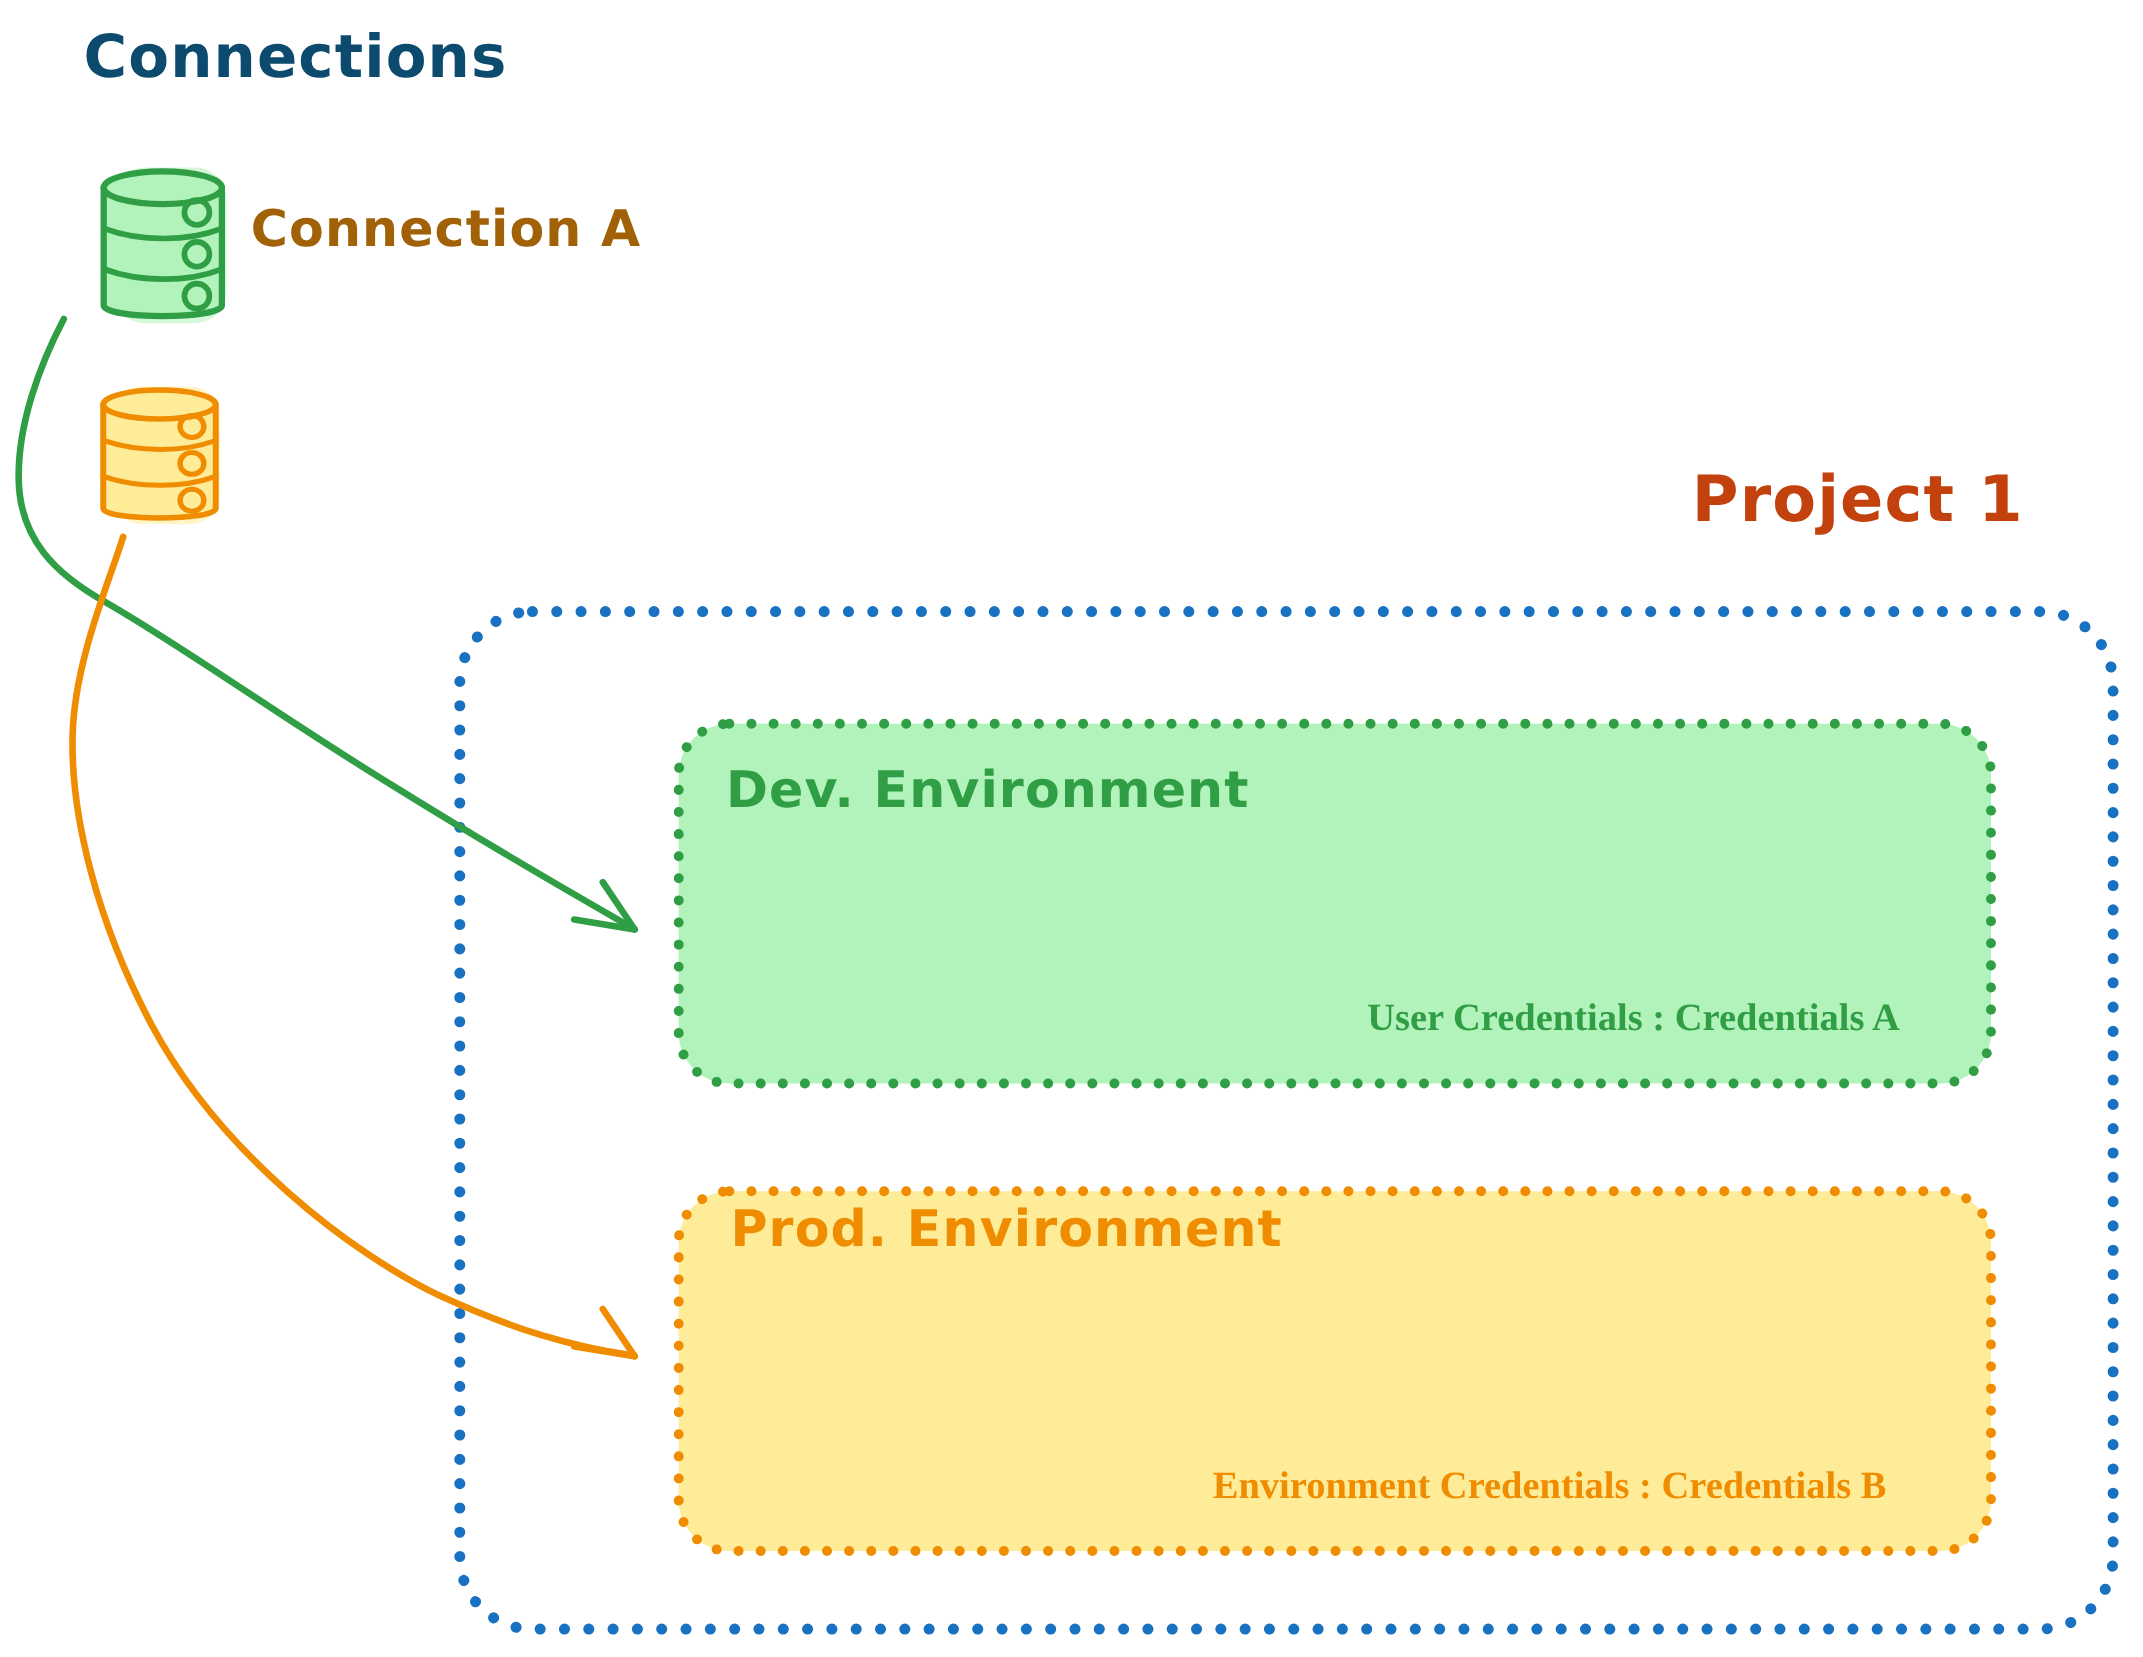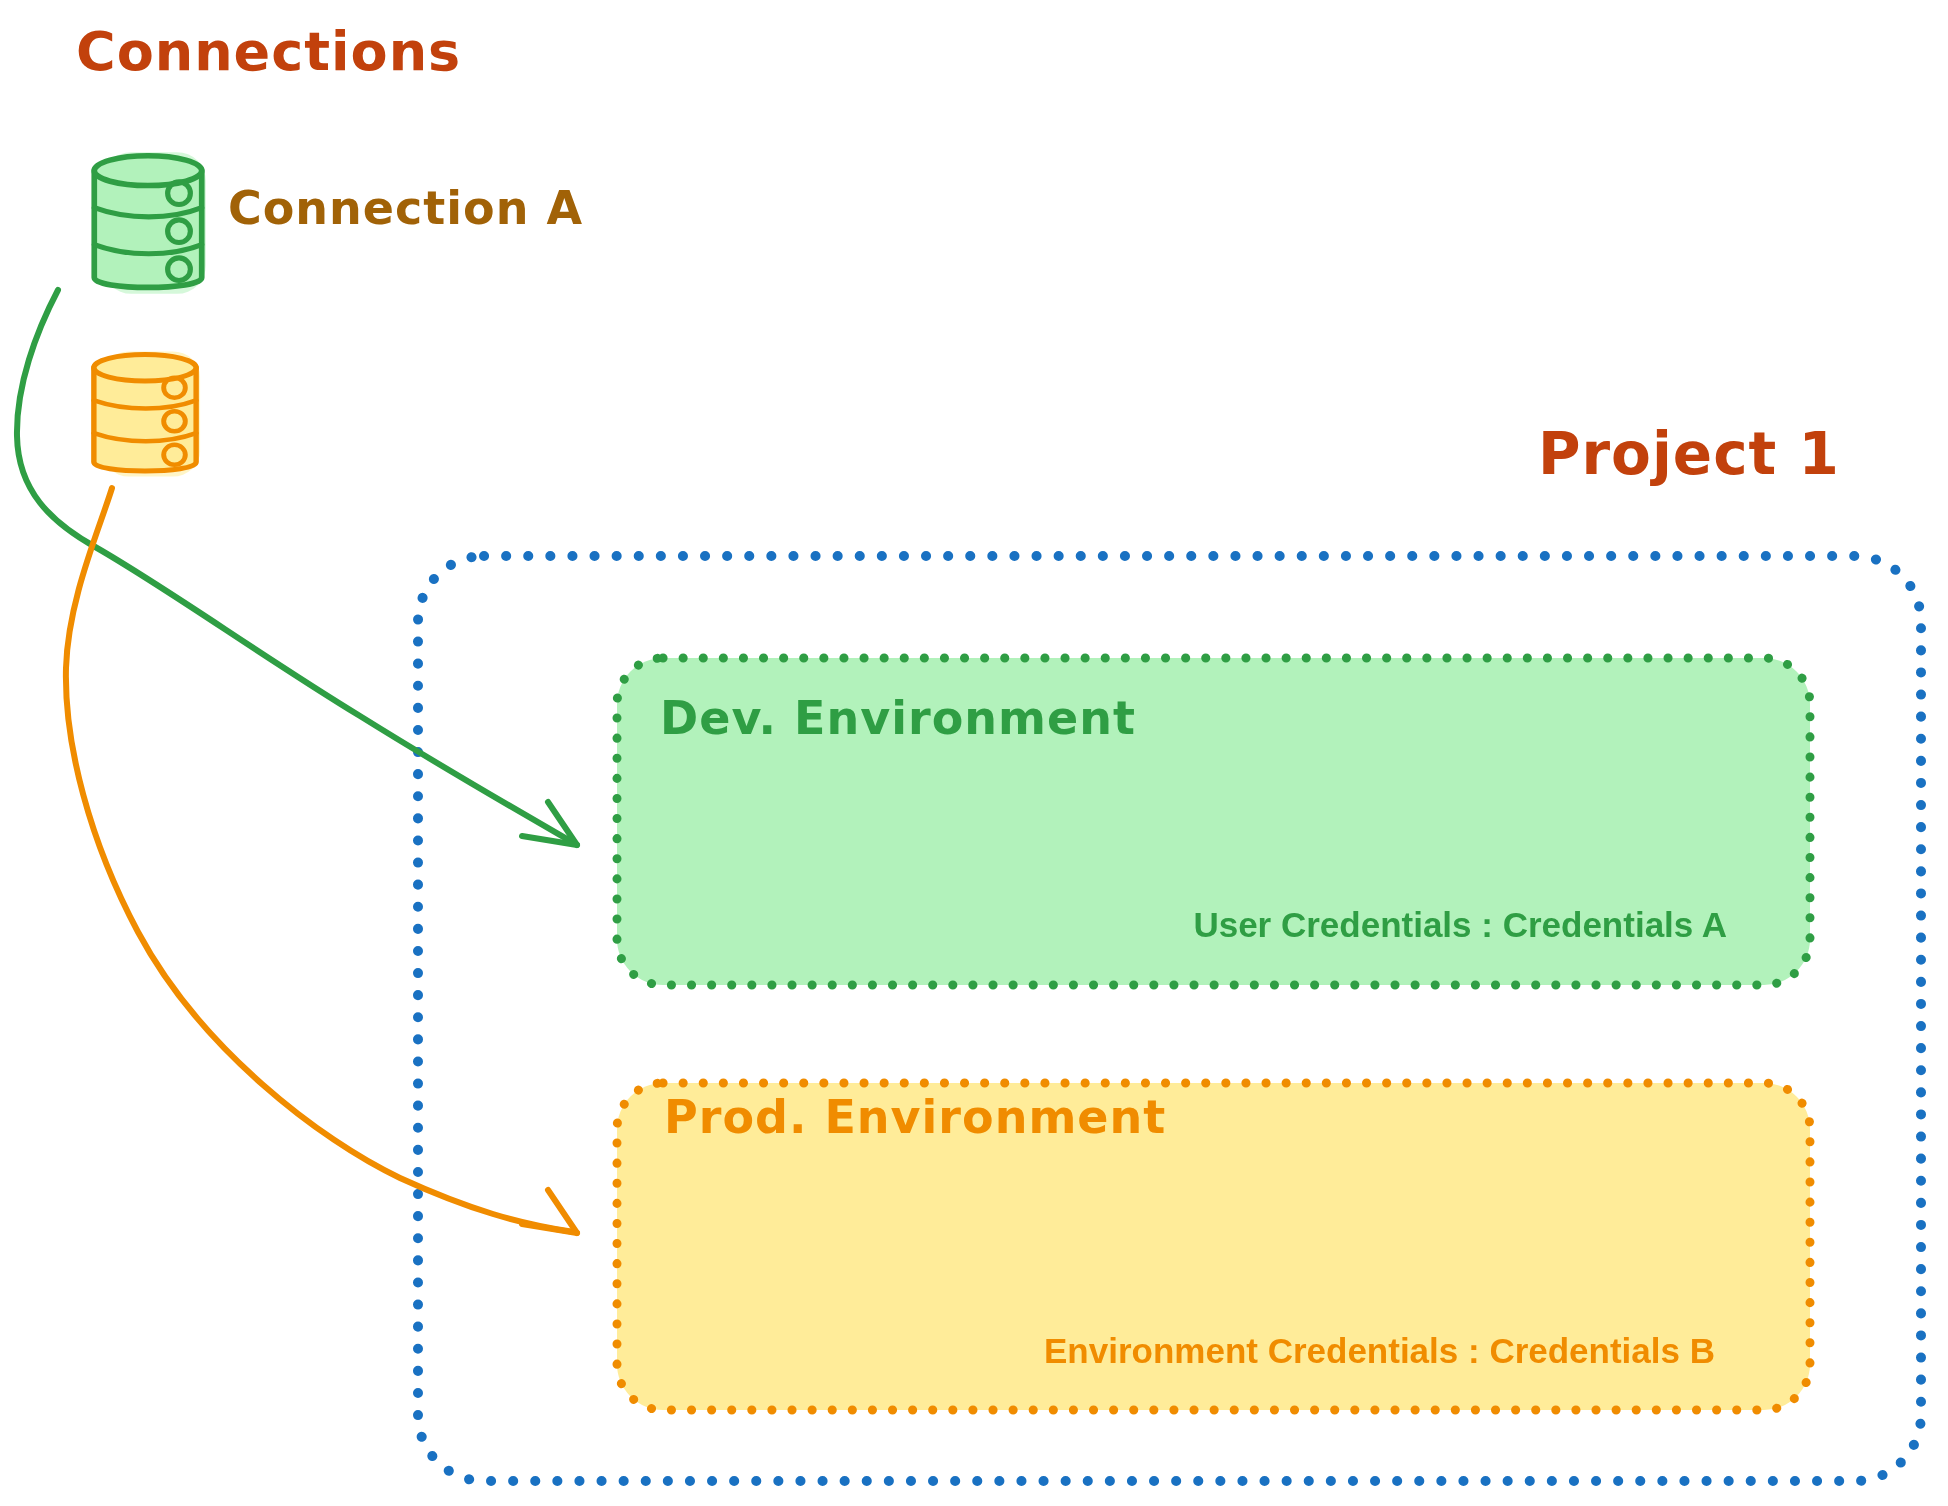--- a/index.html
+++ b/index.html
@@ -7,25 +7,25 @@
     position: relative;
     width: 1948px;
     height: 1506px;
     background: #ffffff;
     font-family: "DejaVu Sans", sans-serif;
     overflow: hidden;
   }
   .abs { position: absolute; }
   .hand { font-weight: bold; letter-spacing: 1px; white-space: nowrap; }
   .mono {
-    font-family: Liberation Sans, sans-serif;
+    font-family: Liberation Serif, serif;
     font-weight: bold;
     white-space: nowrap;
   }
-  .title       { left: 76px;  top: 20px;  font-size: 54px; color: #c2410c; }
+  .title       { left: 76px;  top: 20px;  font-size: 54px; color: #0c4a6e; }
   .conn-a-label{ left: 228px; top: 181px; font-size: 46px; color: #a16207; }
   .conn-b-label{ left: 214px; top: 381px; font-size: 46px; color: #f08c00; }
   .project-label{ left: 1538px; top: 420px; font-size: 58px; color: #c2410c; }
 
   .db-a { left: 86px; top: 146px; width: 124px; height: 154px; }
   .db-b { left: 86px; top: 346px; width: 118px; height: 136px; }
 
   .project-box { left: 412px; top: 550px; width: 1515px; height: 937px; }
   .env-box     { position: absolute; left: 612px; width: 1203px; height: 337px; }
   .env-dev     { top: 653px; }

